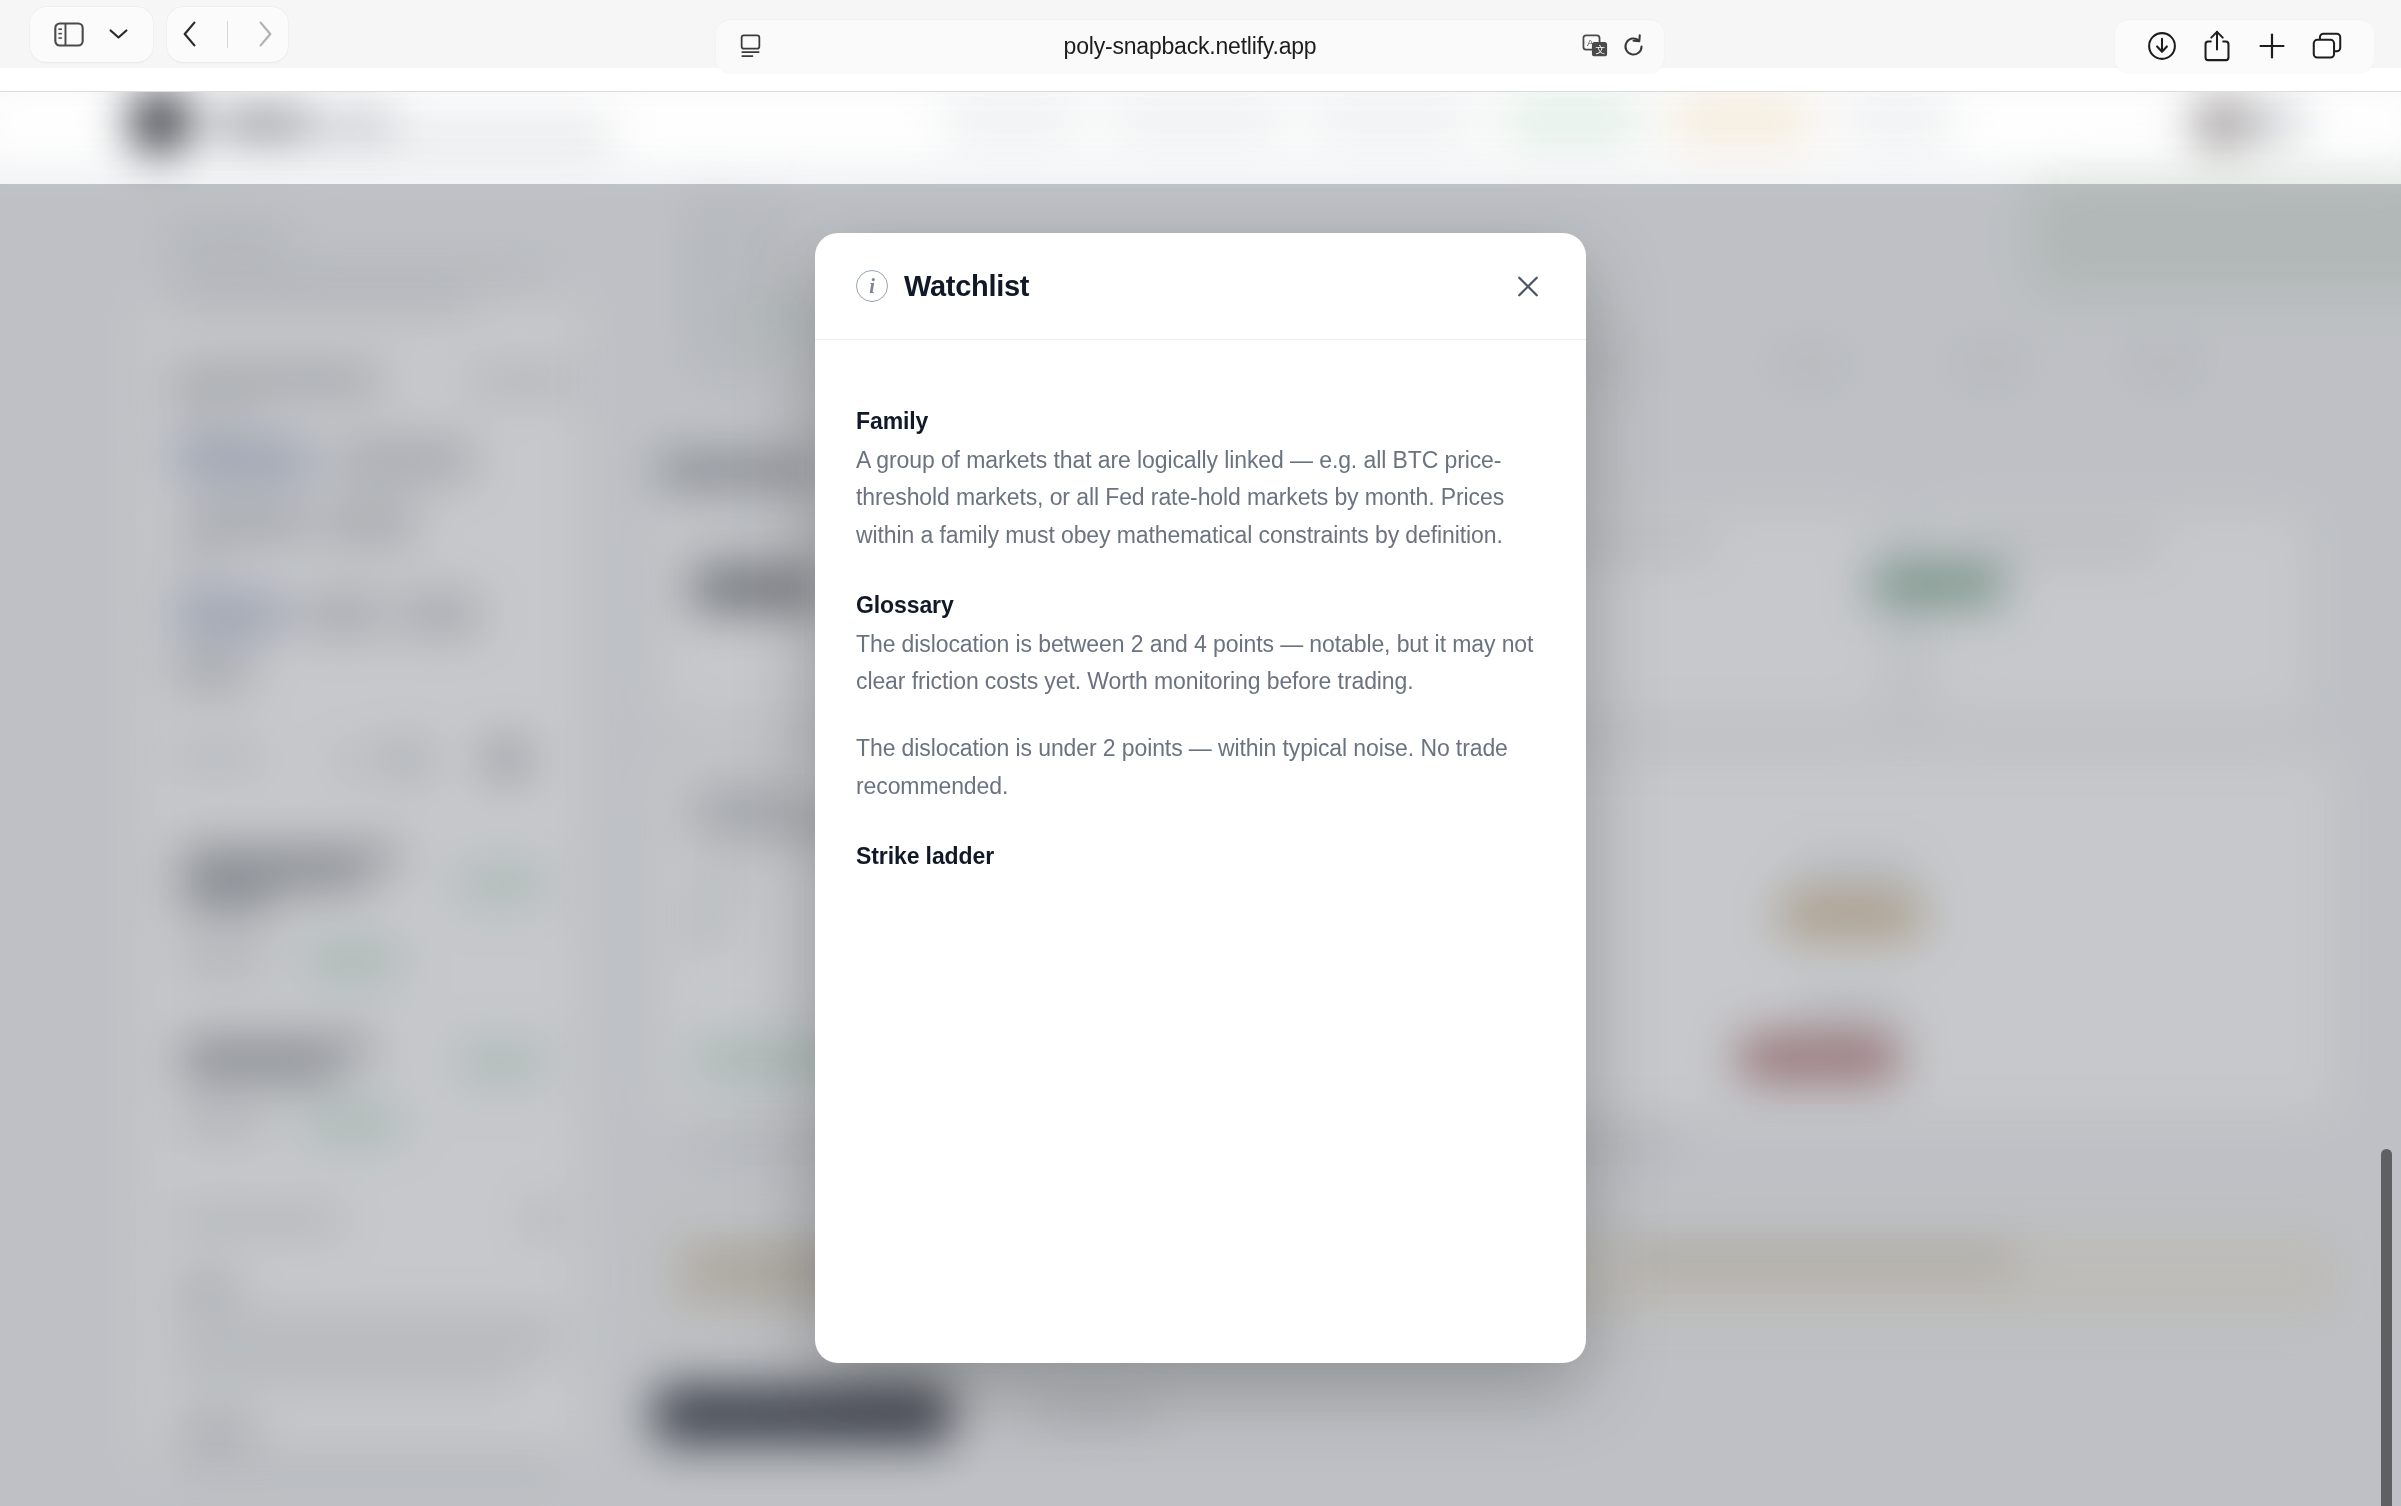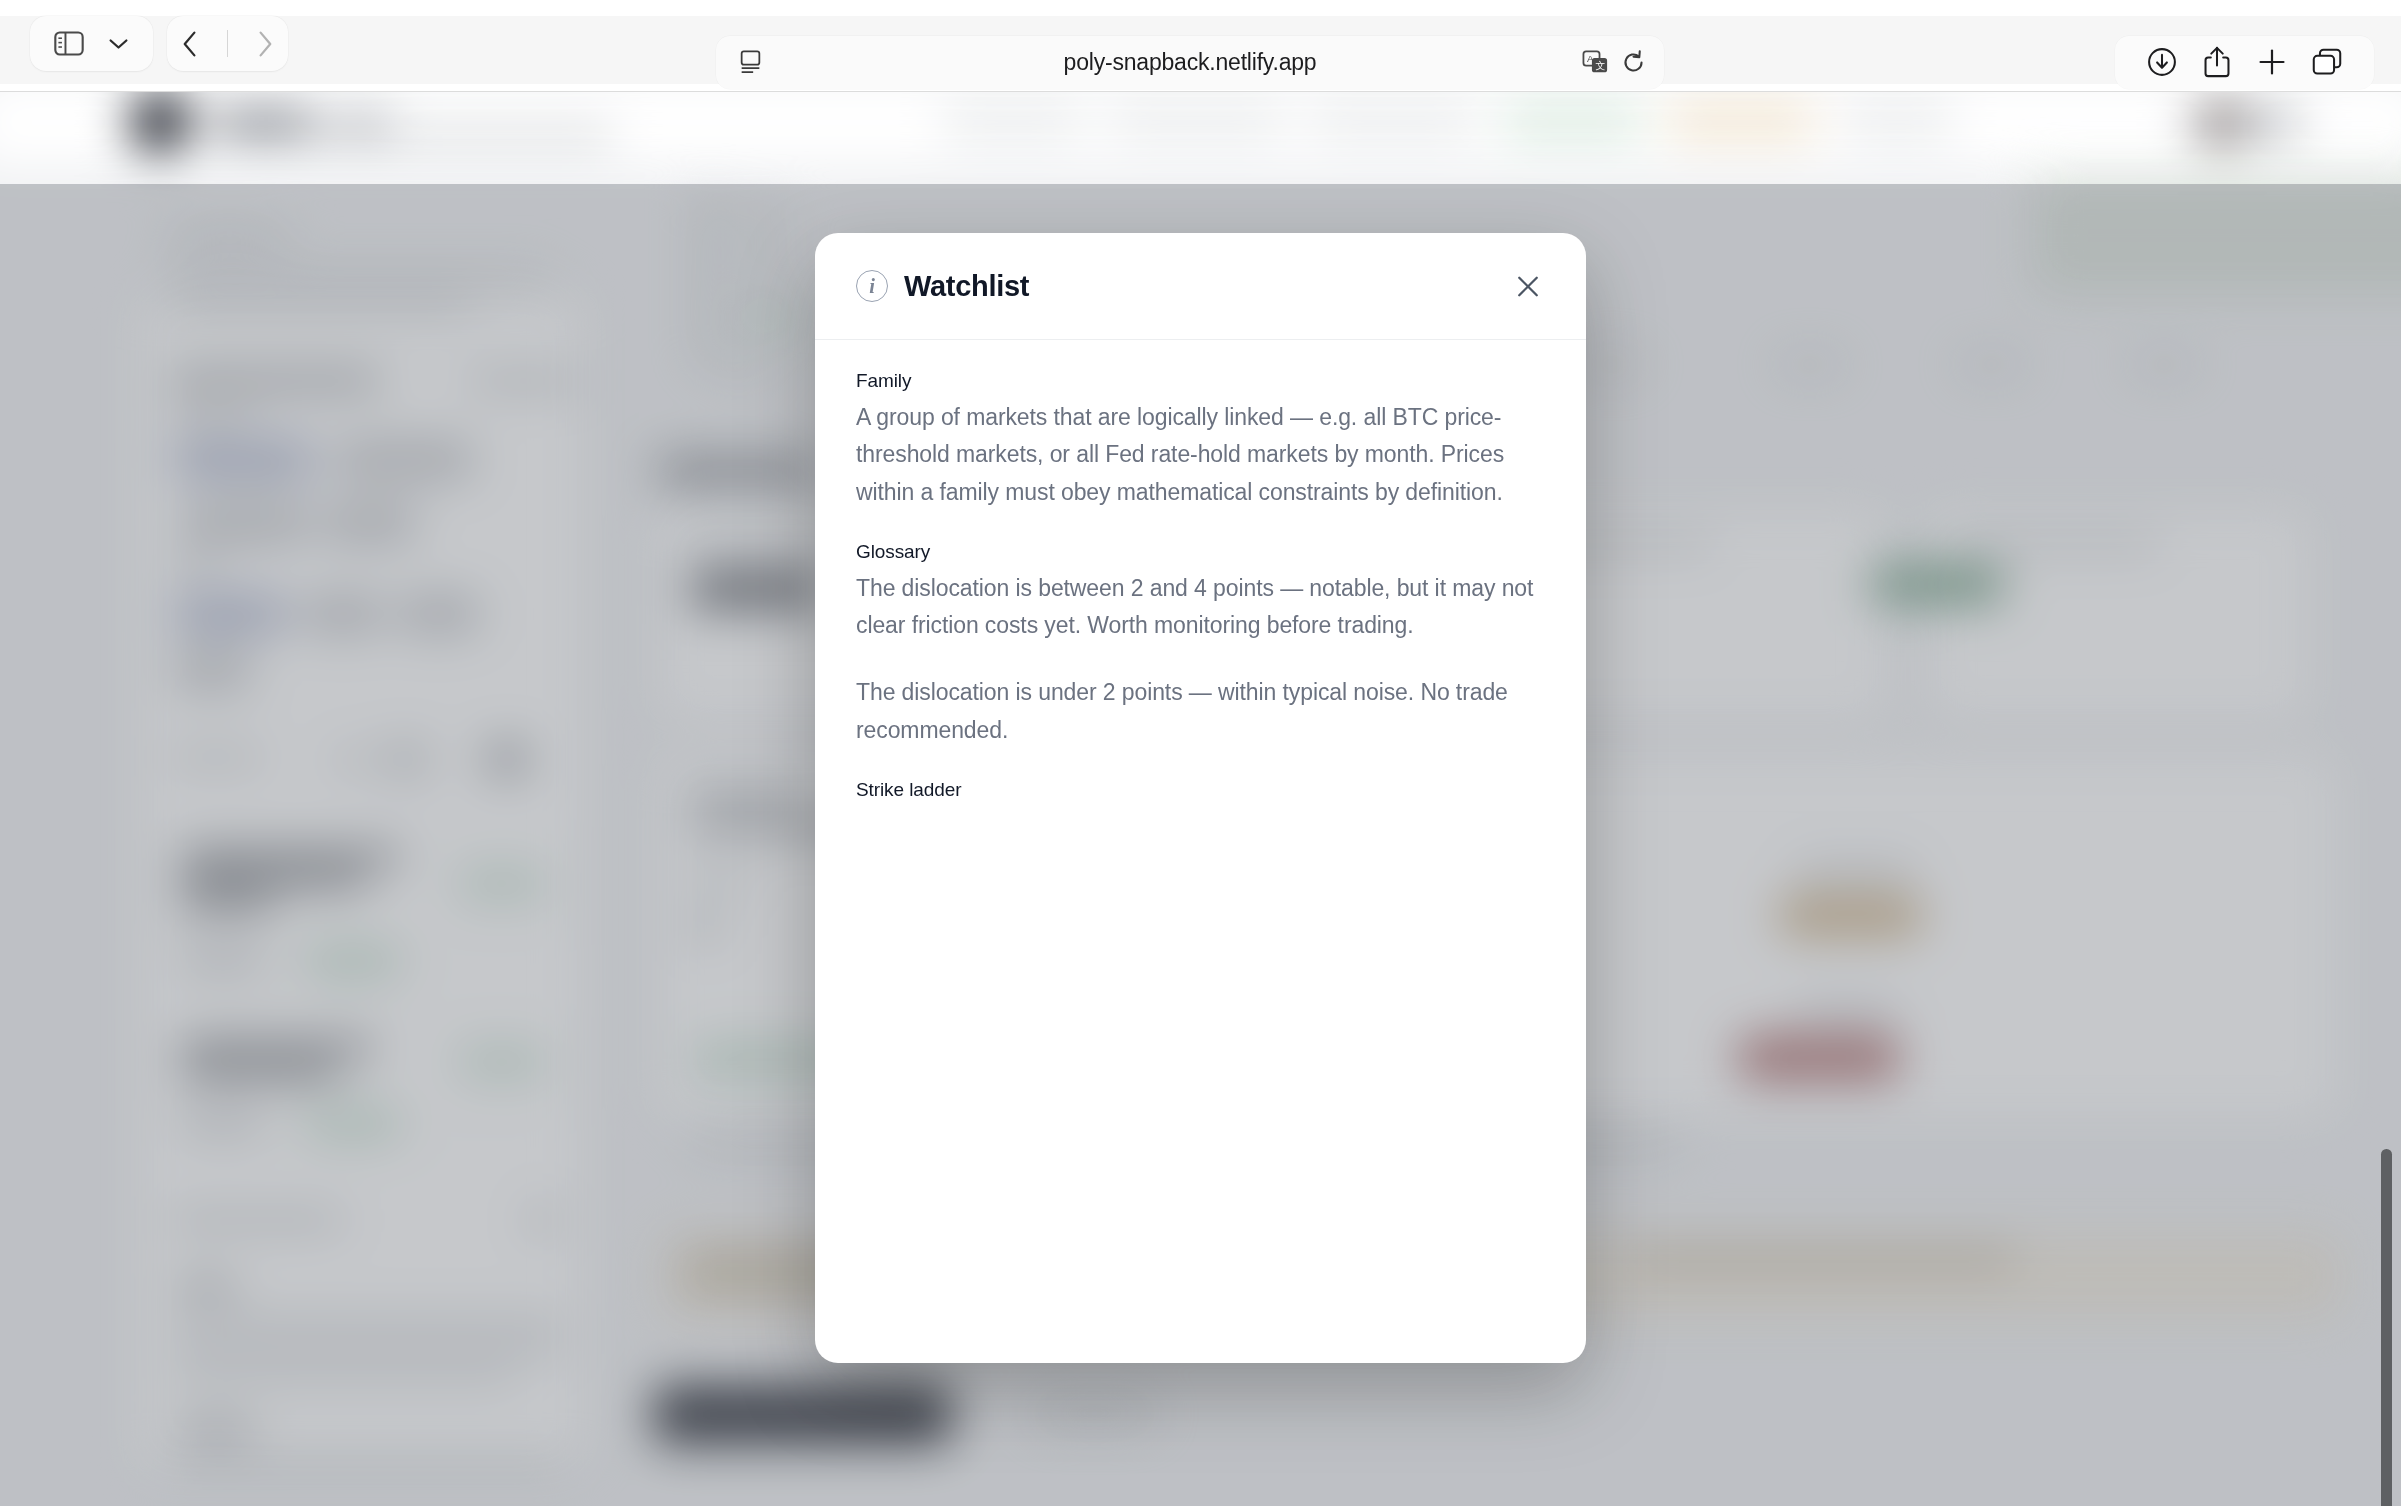--- a/index.html
+++ b/index.html
@@ -7,26 +7,26 @@
     width: 2401px;
     height: 1506px;
     overflow: hidden;
     font-family: "Liberation Sans", sans-serif;
     background: #ffffff;
   }
 
   
   .browser-chrome {
     position: absolute;
-    top: 16px; left: 0;
+    top: 0; left: 0;
     width: 2401px;
     height: 68px;
     background: #f6f6f6;
     display: flex;
-    align-items: flex-start;
+    align-items: center;
     z-index: 50;
   }
   .chrome-left {
     display: flex;
     align-items: center;
     gap: 14px;
     padding-left: 30px;
   }
   .pill {
     background: #fbfbfb;
@@ -226,25 +226,26 @@
   .modal-body::-webkit-scrollbar-track { background: transparent; }
   .modal-body::-webkit-scrollbar-thumb {
     background: #808080;
     border-radius: 6.2px;
     border: 1.8px solid #ffffff;
   }
 
   .entry { margin-bottom: 30px; }
   .entry:last-child { margin-bottom: 0; }
   .entry-term {
-    font-size: 19px;
-    font-weight: normal;
+    font-size: 23px;
+    font-weight: bold;
     color: #111827;
     margin-bottom: 7px;
     letter-spacing: -0.1px;
+    margin-top: 38px;
   }
   .entry-def {
     font-size: 23px;
     line-height: 1.62;
     color: #6b7280;
     letter-spacing: -0.1px;
   }
 </style>
 </head>
 <body>

